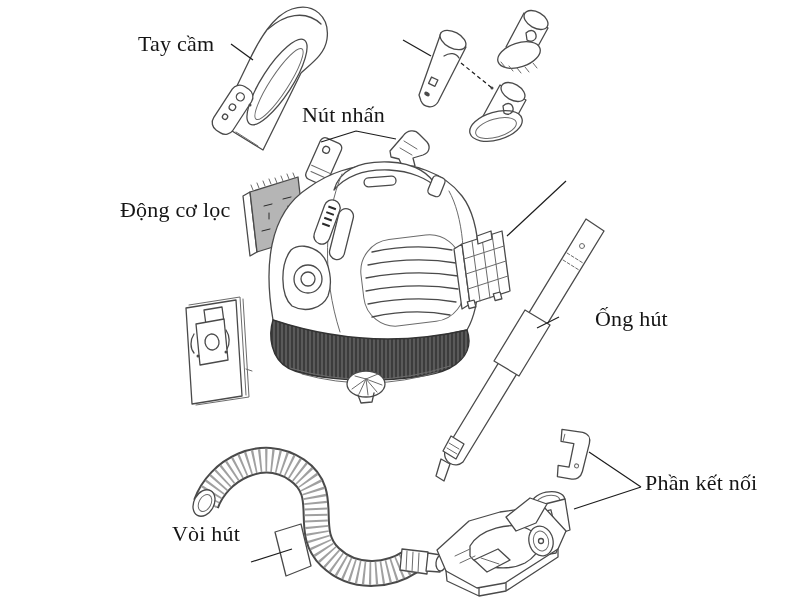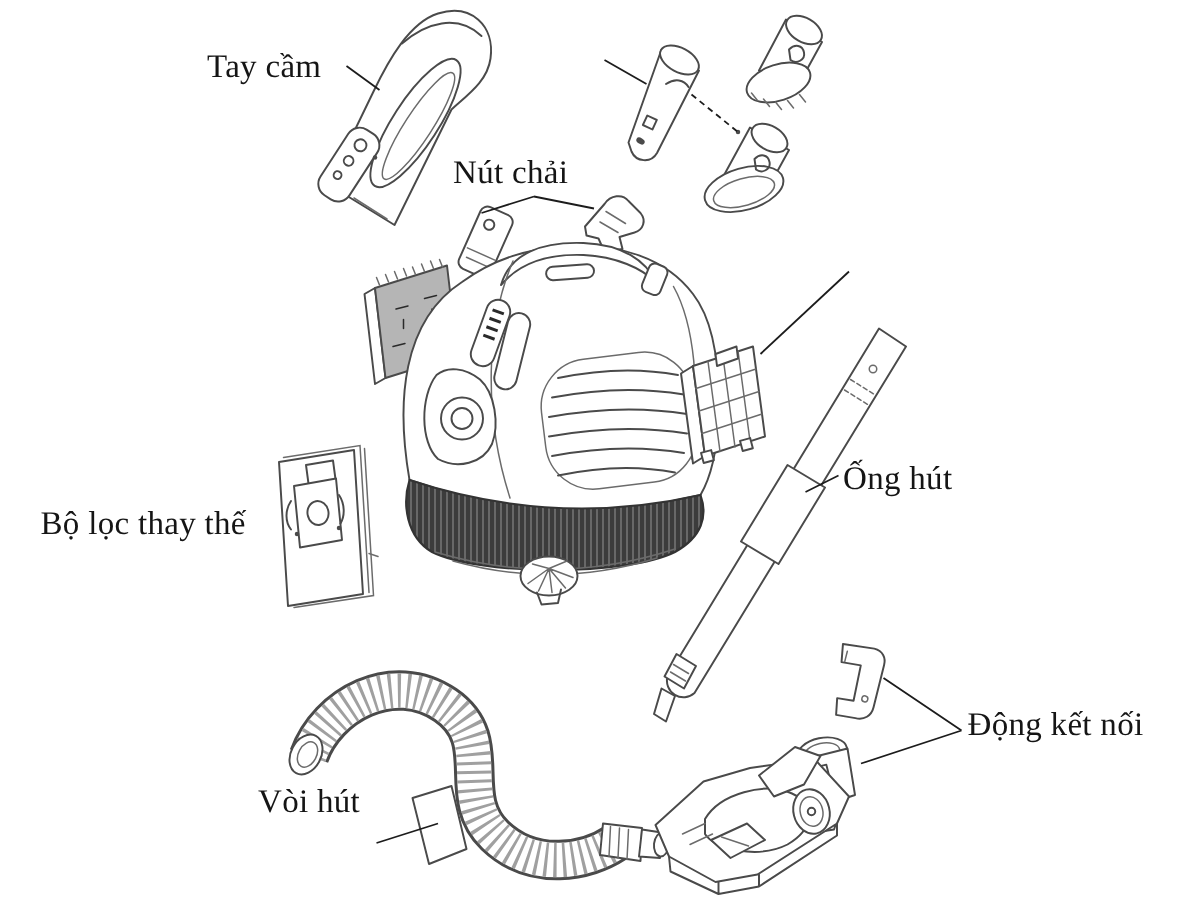--- a/index.html
+++ b/index.html
@@ -208,18 +208,18 @@
       <path class="leader" stroke-dasharray="4 3" d="M 461,63 L 492,88"></path>
       <path class="leader" d="M 356,131 L 321,142 M 356,131 L 396,139"></path>
       <path class="leader" d="M 566,181 L 507,236"></path>
       <path class="leader" d="M 559,317 L 537,328"></path>
       <path class="leader" d="M 251,562 L 292,549"></path>
       <path class="leader" d="M 641,487 L 589,452 M 641,487 L 574,509"></path>
     </g>
   </svg>
 
   <div class="part-label" style="left:138px;top:31px">Tay cầm</div>
-  <div class="part-label" style="left:302px;top:102px">Nút chải</div>
-  <div class="part-label" style="left:562px;top:306px">Ống hút</div>
-  <div class="part-label" style="left:27px;top:336px">Bộ lọc thay thế</div>
+  <div class="part-label" style="left:302px;top:102px">Nút nhấn</div>
+  <div class="part-label" style="left:120px;top:197px">Động cơ lọc</div>
+  <div class="part-label" style="left:595px;top:306px">Ống hút</div>
   <div class="part-label" style="left:172px;top:521px">Vòi hút</div>
-  <div class="part-label" style="left:645px;top:470px">Động kết nối</div>
+  <div class="part-label" style="left:645px;top:470px">Phần kết nối</div>
 </div>
 
 </body></html>

